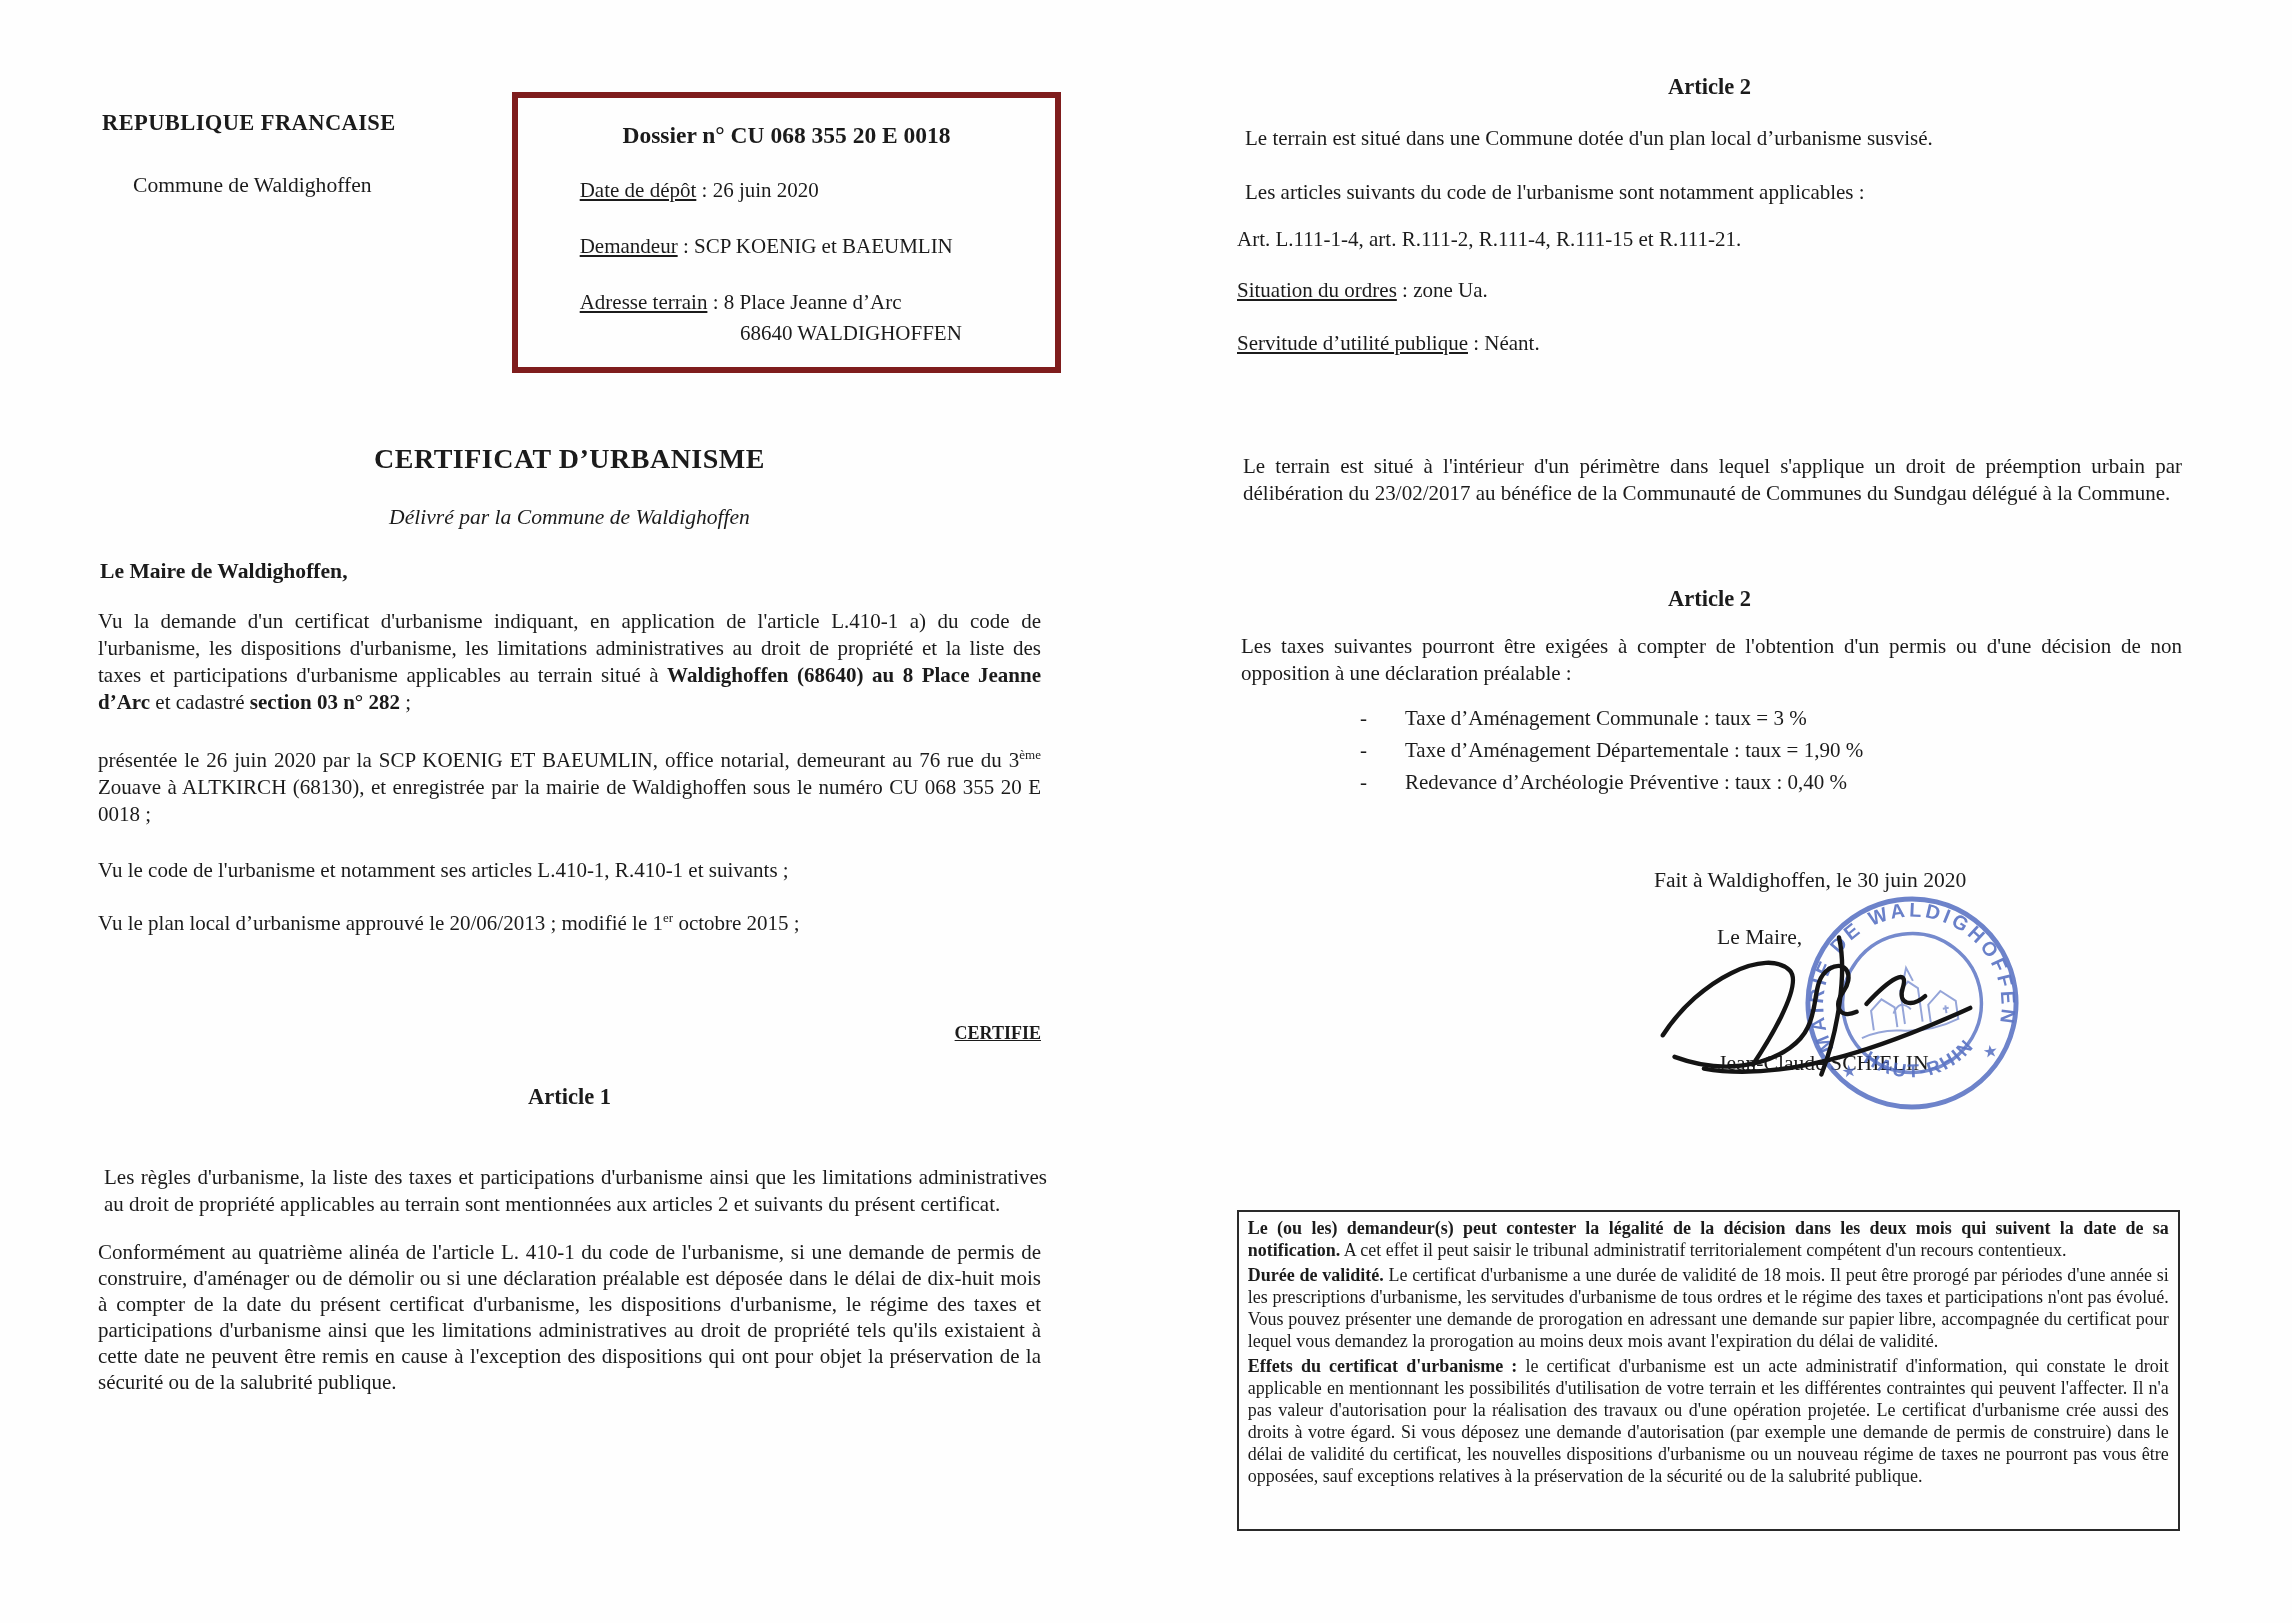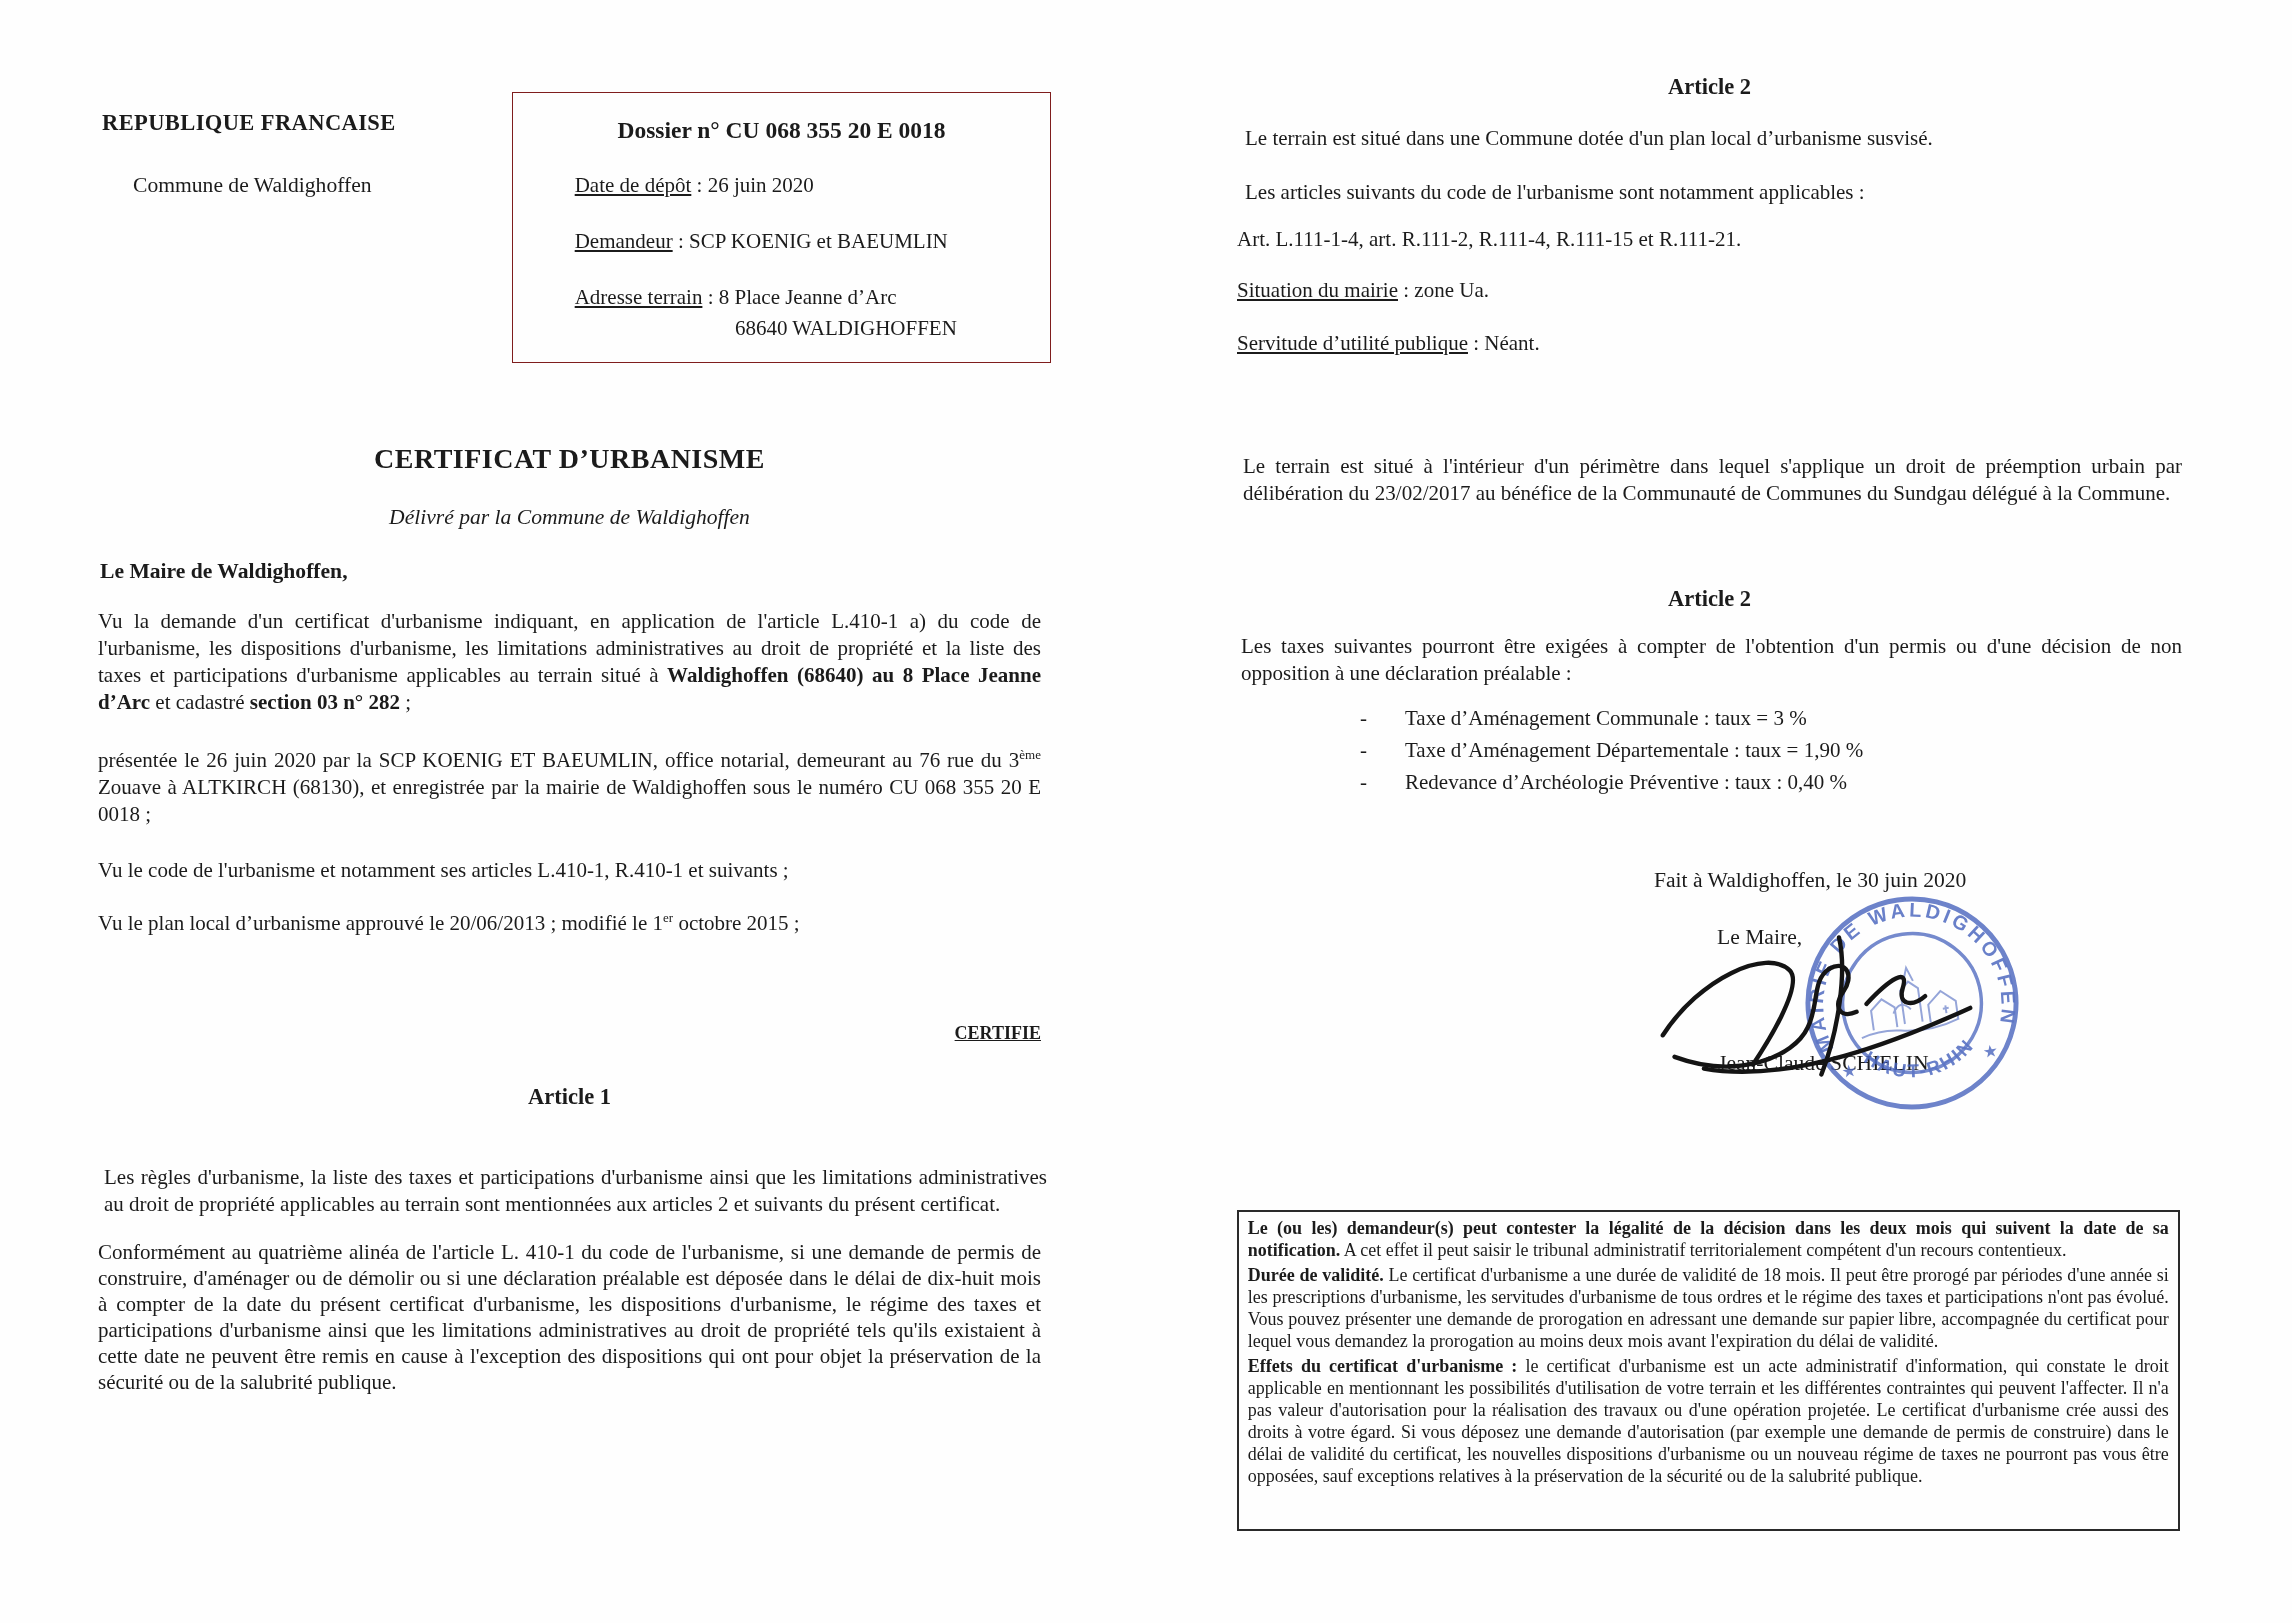--- a/index.html
+++ b/index.html
@@ -16,21 +16,21 @@
   .i{font-style:italic;}
   .u{text-decoration:underline;}
   .ctr{text-align:center;}
   .just{text-align:justify;}
   .body-text{font-size:21px;line-height:27px;}
   .heading{font-size:22.5px;font-weight:bold;}
   sup{font-size:0.62em;vertical-align:super;line-height:0;}
   
   .dossier-box{
     left:512px;top:92px;width:537px;height:269px;
-    border:1px solid #7f1d1d;background:transparent;
+    border:6px solid #7f1d1d;background:transparent;
   }
   .dossier-title{position:absolute;left:0;top:23.5px;width:100%;text-align:center;font-size:23.5px;font-weight:bold;}
   .dossier-field{position:absolute;left:13.7px;font-size:21px;white-space:nowrap;margin-left:48px;}
   
   .footer-box{
     left:1237px;top:1210px;width:921px;height:307px;
     border:2px solid #2a2a2a;
     padding:4.9px 8.8px;
     font-size:18px;line-height:22px;text-align:justify;
   }
@@ -75,21 +75,21 @@
   <div class="abs just body-text" style="left:104px;top:1133px;width:943px;margin-top:31px;">Les règles d'urbanisme, la liste des taxes et participations d'urbanisme ainsi que les limitations administratives au droit de propriété applicables au terrain sont mentionnées aux articles 2 et suivants du présent certificat.</div>
 
   <div class="abs just body-text" style="left:98px;top:1239px;width:943px;line-height:26px;">Conformément au quatrième alinéa de l'article L. 410-1 du code de l'urbanisme, si une demande de permis de construire, d'aménager ou de démolir ou si une déclaration préalable est déposée dans le délai de dix-huit mois à compter de la date du présent certificat d'urbanisme, les dispositions d'urbanisme, le régime des taxes et participations d'urbanisme ainsi que les limitations administratives au droit de propriété tels qu'ils existaient à cette date ne peuvent être remis en cause à l'exception des dispositions qui ont pour objet la préservation de la sécurité ou de la salubrité publique.</div>
 
   <div class="abs ctr heading" style="left:1237px;top:74px;width:945px;">Article 2</div>
 
   <div class="abs body-text" style="left:1245px;top:125px;width:939px;">Le terrain est situé dans une Commune dotée d'un plan local d’urbanisme susvisé.</div>
   <div class="abs body-text" style="left:1245px;top:179px;width:939px;">Les articles suivants du code de l'urbanisme sont notamment applicables :</div>
   <div class="abs body-text" style="left:1237px;top:226px;width:939px;">Art. L.111-1-4, art. R.111-2, R.111-4, R.111-15 et R.111-21.</div>
 
-  <div class="abs body-text" style="left:1237px;top:277px;"><span class="u">Situation du mairie</span><span> : zone Ua.</span></div>
+  <div class="abs body-text" style="left:1237px;top:277px;"><span class="u">Situation du ordres</span><span> : zone Ua.</span></div>
 
   <div class="abs body-text" style="left:1237px;top:330px;"><span class="u">Servitude d’utilité publique</span><span> : Néant.</span></div>
 
   <div class="abs just body-text" style="left:1243px;top:453px;width:939px;">Le terrain est situé à l'intérieur d'un périmètre dans lequel s'applique un droit de préemption urbain par délibération du 23/02/2017 au bénéfice de la Communauté de Communes du Sundgau délégué à la Commune.</div>
 
   <div class="abs ctr heading" style="left:1237px;top:586px;width:945px;">Article 2</div>
   <div class="abs just body-text" style="left:1241px;top:633px;width:941px;">Les taxes suivantes pourront être exigées à compter de l'obtention d'un permis ou d'une décision de non opposition à une déclaration préalable :</div>
 
   <div class="tax-row abs" style="left:1360px;top:706px;"><span class="tax-dash">-</span><span>Taxe d’Aménagement Communale : taux = 3 %</span></div>
   <div class="tax-row abs" style="left:1360px;top:738px;"><span class="tax-dash">-</span><span>Taxe d’Aménagement Départementale : taux = 1,90 %</span></div>

